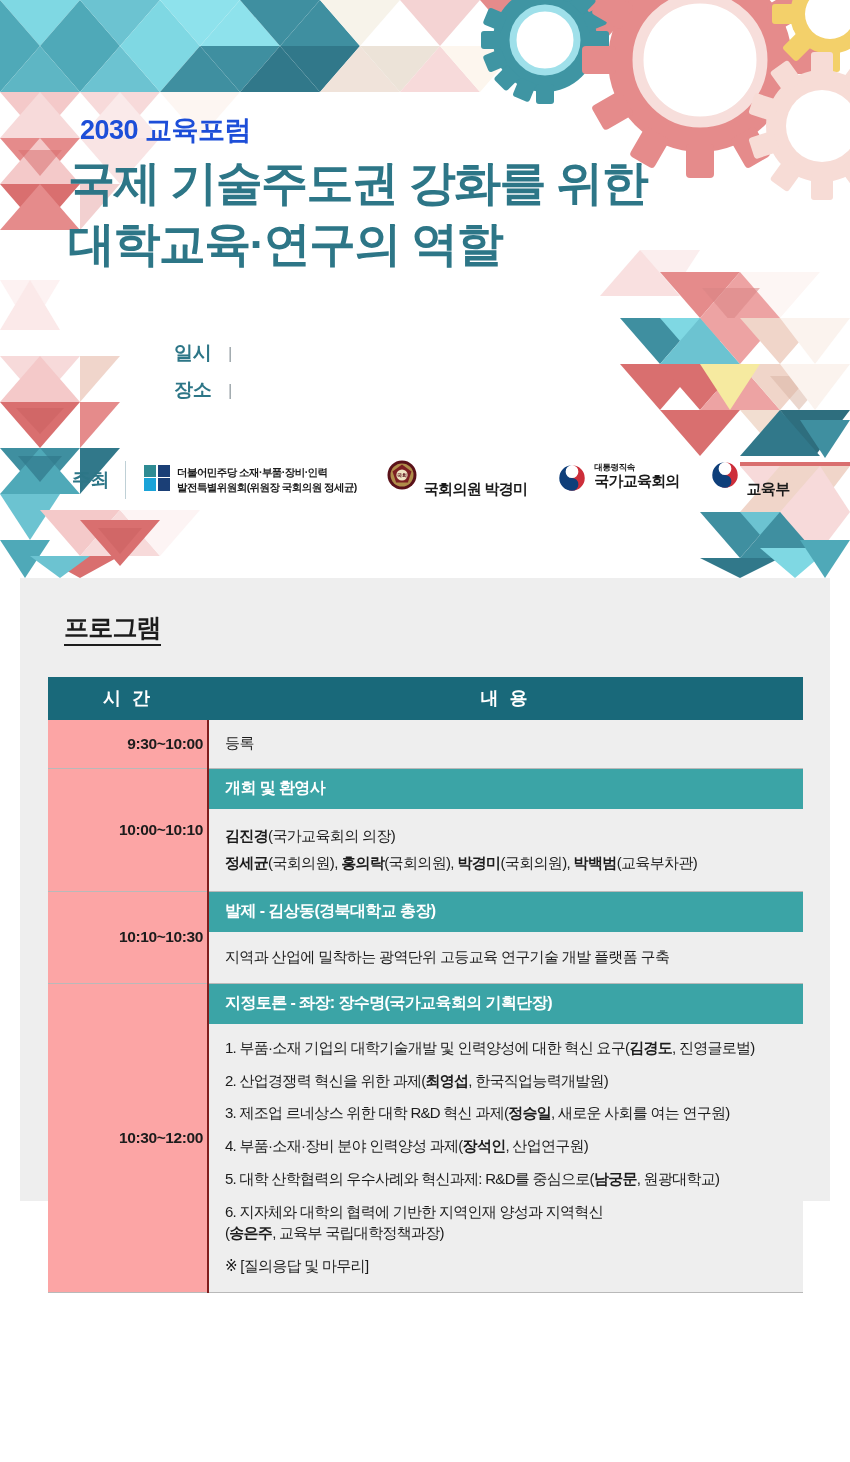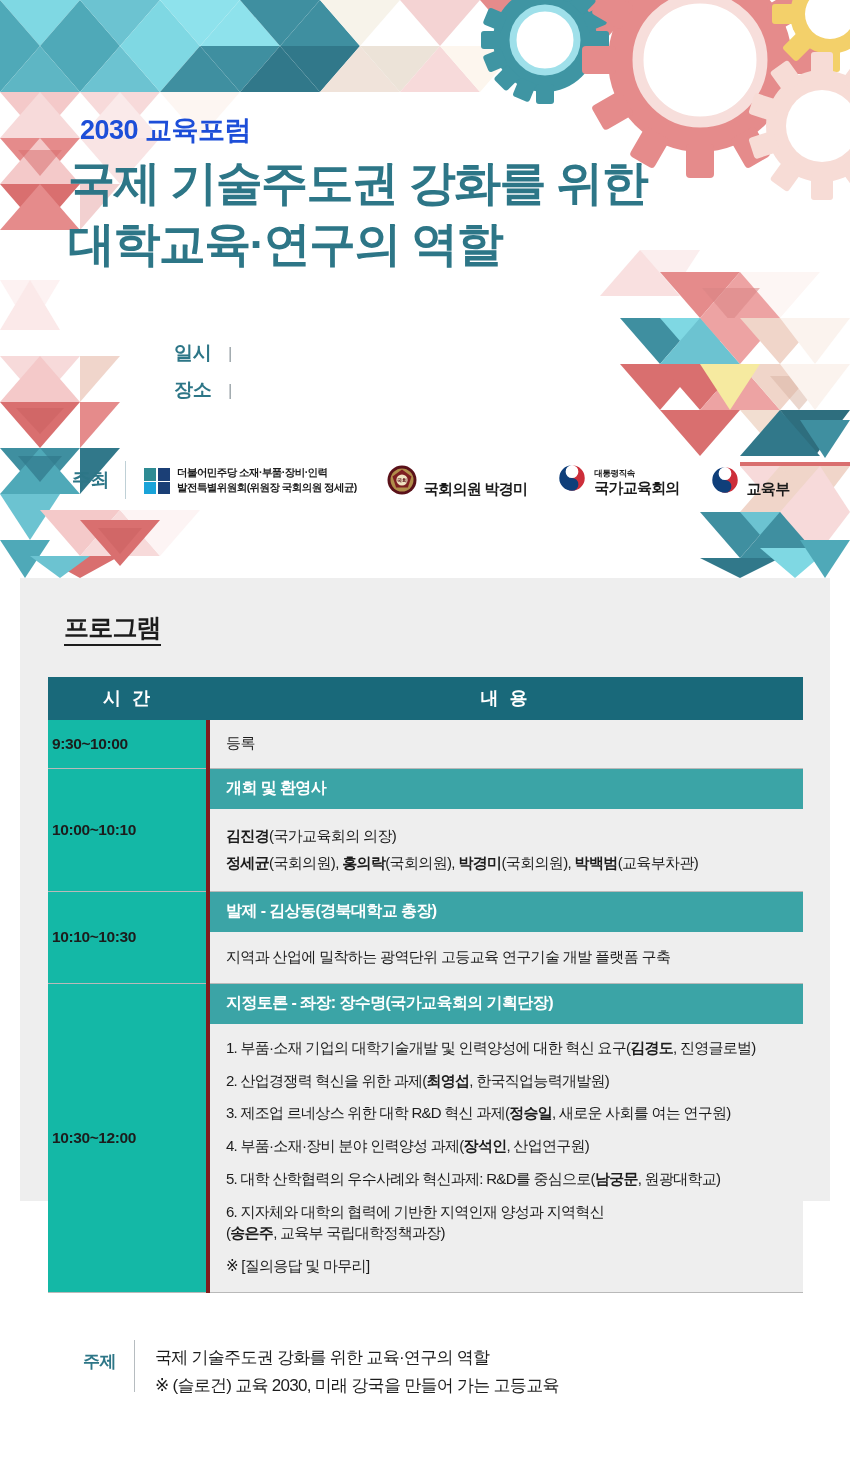--- a/index.html
+++ b/index.html
@@ -109,21 +109,21 @@
     color: #2d7687;
     letter-spacing: -0.5px;
   }
   .org-divider {
     width: 1px;
     height: 38px;
     background: #bfd0d6;
     margin: 0 18px 0 16px;
   }
   .org-list { display: flex; align-items: center; gap: 30px; }
-  .org-item { display: flex; align-items: flex-end; gap: 7px; }
+  .org-item { display: flex; align-items: flex-start; gap: 7px; }
   .org-text {
     font-size: 10.5px;
     font-weight: bold;
     color: #1a1a1a;
     line-height: 1.42;
     letter-spacing: -0.55px;
     white-space: pre-line;
   }
   .org-text-lg {
     font-size: 15px;
@@ -195,29 +195,29 @@
     font-weight: bold;
     letter-spacing: 3px;
     padding: 9px 0 10px;
     text-align: center;
     border: none;
   }
   table.prog th.c-time { width: 160px; }
 
   td.time-cell {
     width: 160px;
-    text-align: left;
+    text-align: right;
     vertical-align: middle;
     font-size: 15.5px;
     font-weight: bold;
     color: #1c1c1c;
     letter-spacing: -0.4px;
     border-bottom: 1px solid #b9b9b9;
-    border-right: 4px solid #7f1d1d;
-    background: #14b8a6;
+    border-right: 2px solid #7f1d1d;
+    background: #fca5a5;
     padding: 0 4px;
     white-space: nowrap;
   }
   td.body-cell {
     vertical-align: top;
     border-bottom: 1px solid #b9b9b9;
     background: #eeeeee;
     padding: 0;
   }
 
@@ -616,20 +616,14 @@
    (<b>송은주</b>, 교육부 국립대학정책과장)</div>
               <div class="list-line">※ [질의응답 및 마무리]</div>
             </div>
           </td>
         </tr>
 
       </tbody>
     </table>
   </div>
 
-  <div id="footer">
-    <span class="foot-label">주제</span>
-    <span class="foot-divider"></span>
-    <span class="foot-text">국제 기술주도권 강화를 위한 교육·연구의 역할
-※ (슬로건) 교육 2030, 미래 강국을 만들어 가는 고등교육</span>
-  </div>
 
 </div>
 
 </body></html>

